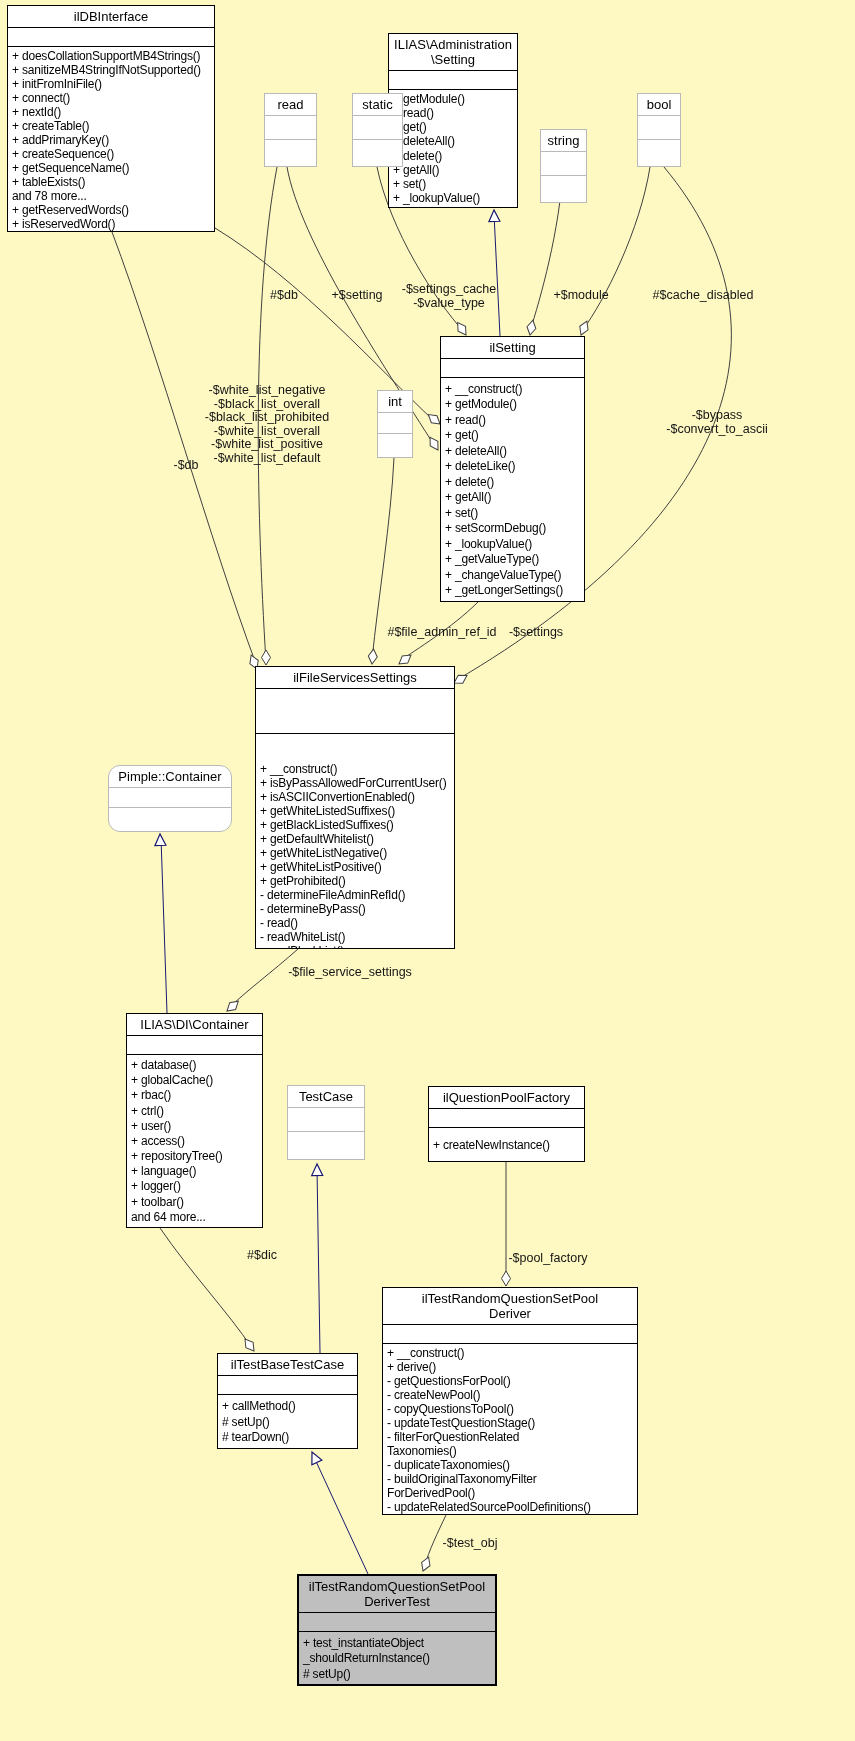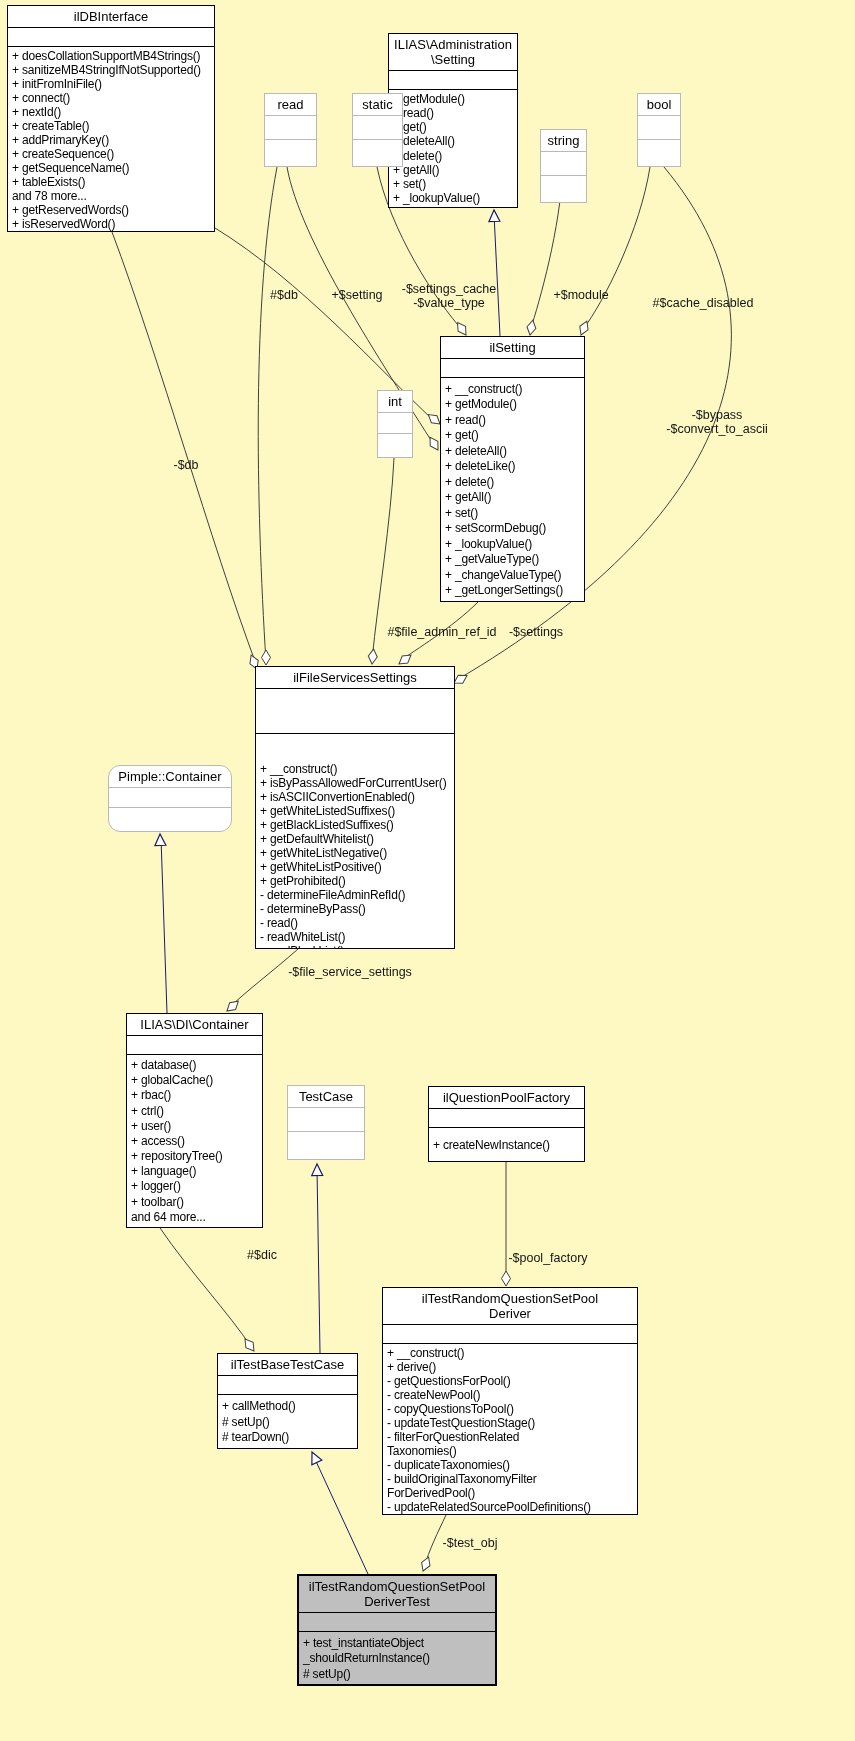--- a/index.html
+++ b/index.html
@@ -330,22 +330,30 @@
     <div class="edge-label" style="left: 357px; top: 296px;">
       <div>+$setting</div>
     </div>
     <div class="edge-label" style="left: 449px; top: 296px;">
       <div>-$settings_cache</div>
       <div>-$value_type</div>
     </div>
     <div class="edge-label" style="left: 581px; top: 296px;">
       <div>+$module</div>
     </div>
-    <div class="edge-label" style="left: 703px; top: 304px;">
+    <div class="edge-label" style="left: 703px; top: 296px;">
       <div>#$cache_disabled</div>
+    </div>
+    <div class="edge-label" style="left: 267px; top: 424px;">
+      <div>-$white_list_negative</div>
+      <div>-$black_list_overall</div>
+      <div>-$black_list_prohibited</div>
+      <div>-$white_list_overall</div>
+      <div>-$white_list_positive</div>
+      <div>-$white_list_default</div>
     </div>
     <div class="edge-label" style="left: 186px; top: 466px;">
       <div>-$db</div>
     </div>
     <div class="edge-label" style="left: 717px; top: 422px;">
       <div>-$bypass</div>
       <div>-$convert_to_ascii</div>
     </div>
     <div class="edge-label" style="left: 442px; top: 633px;">
       <div>#$file_admin_ref_id</div>

